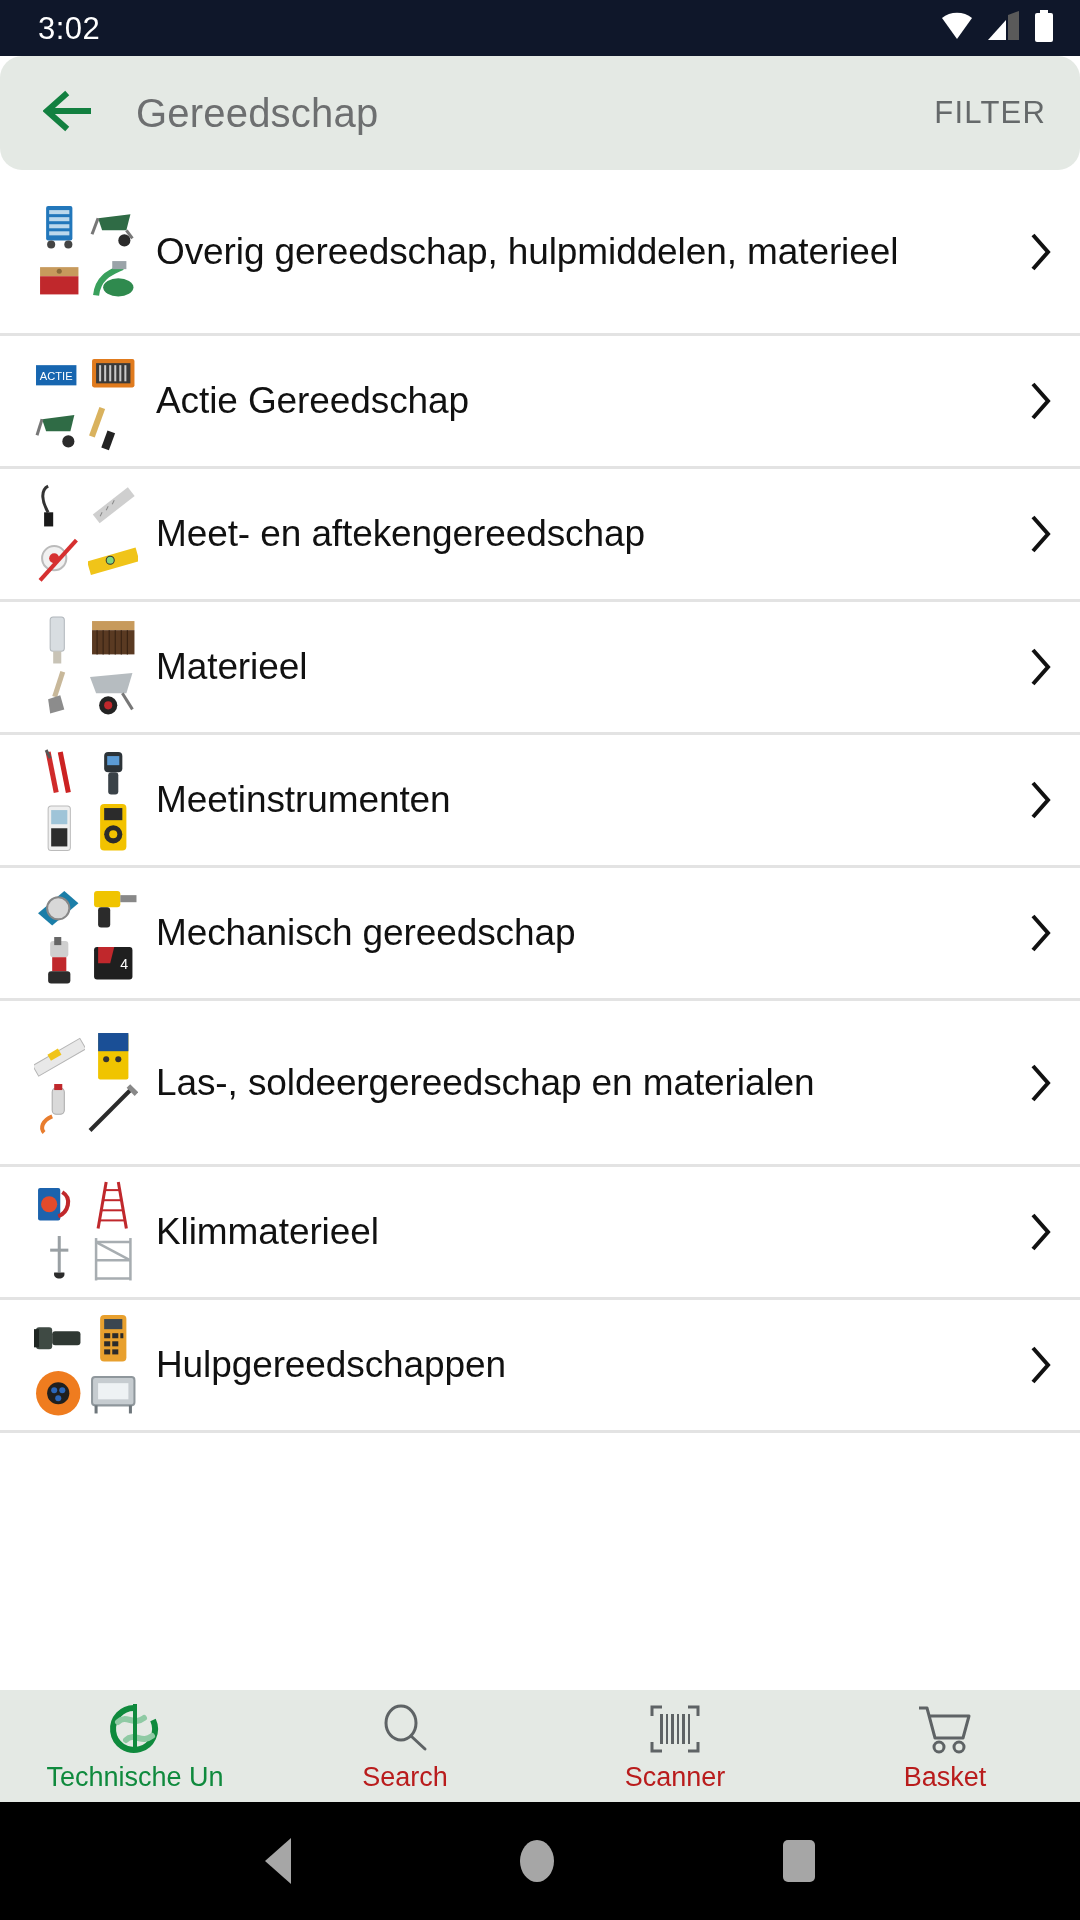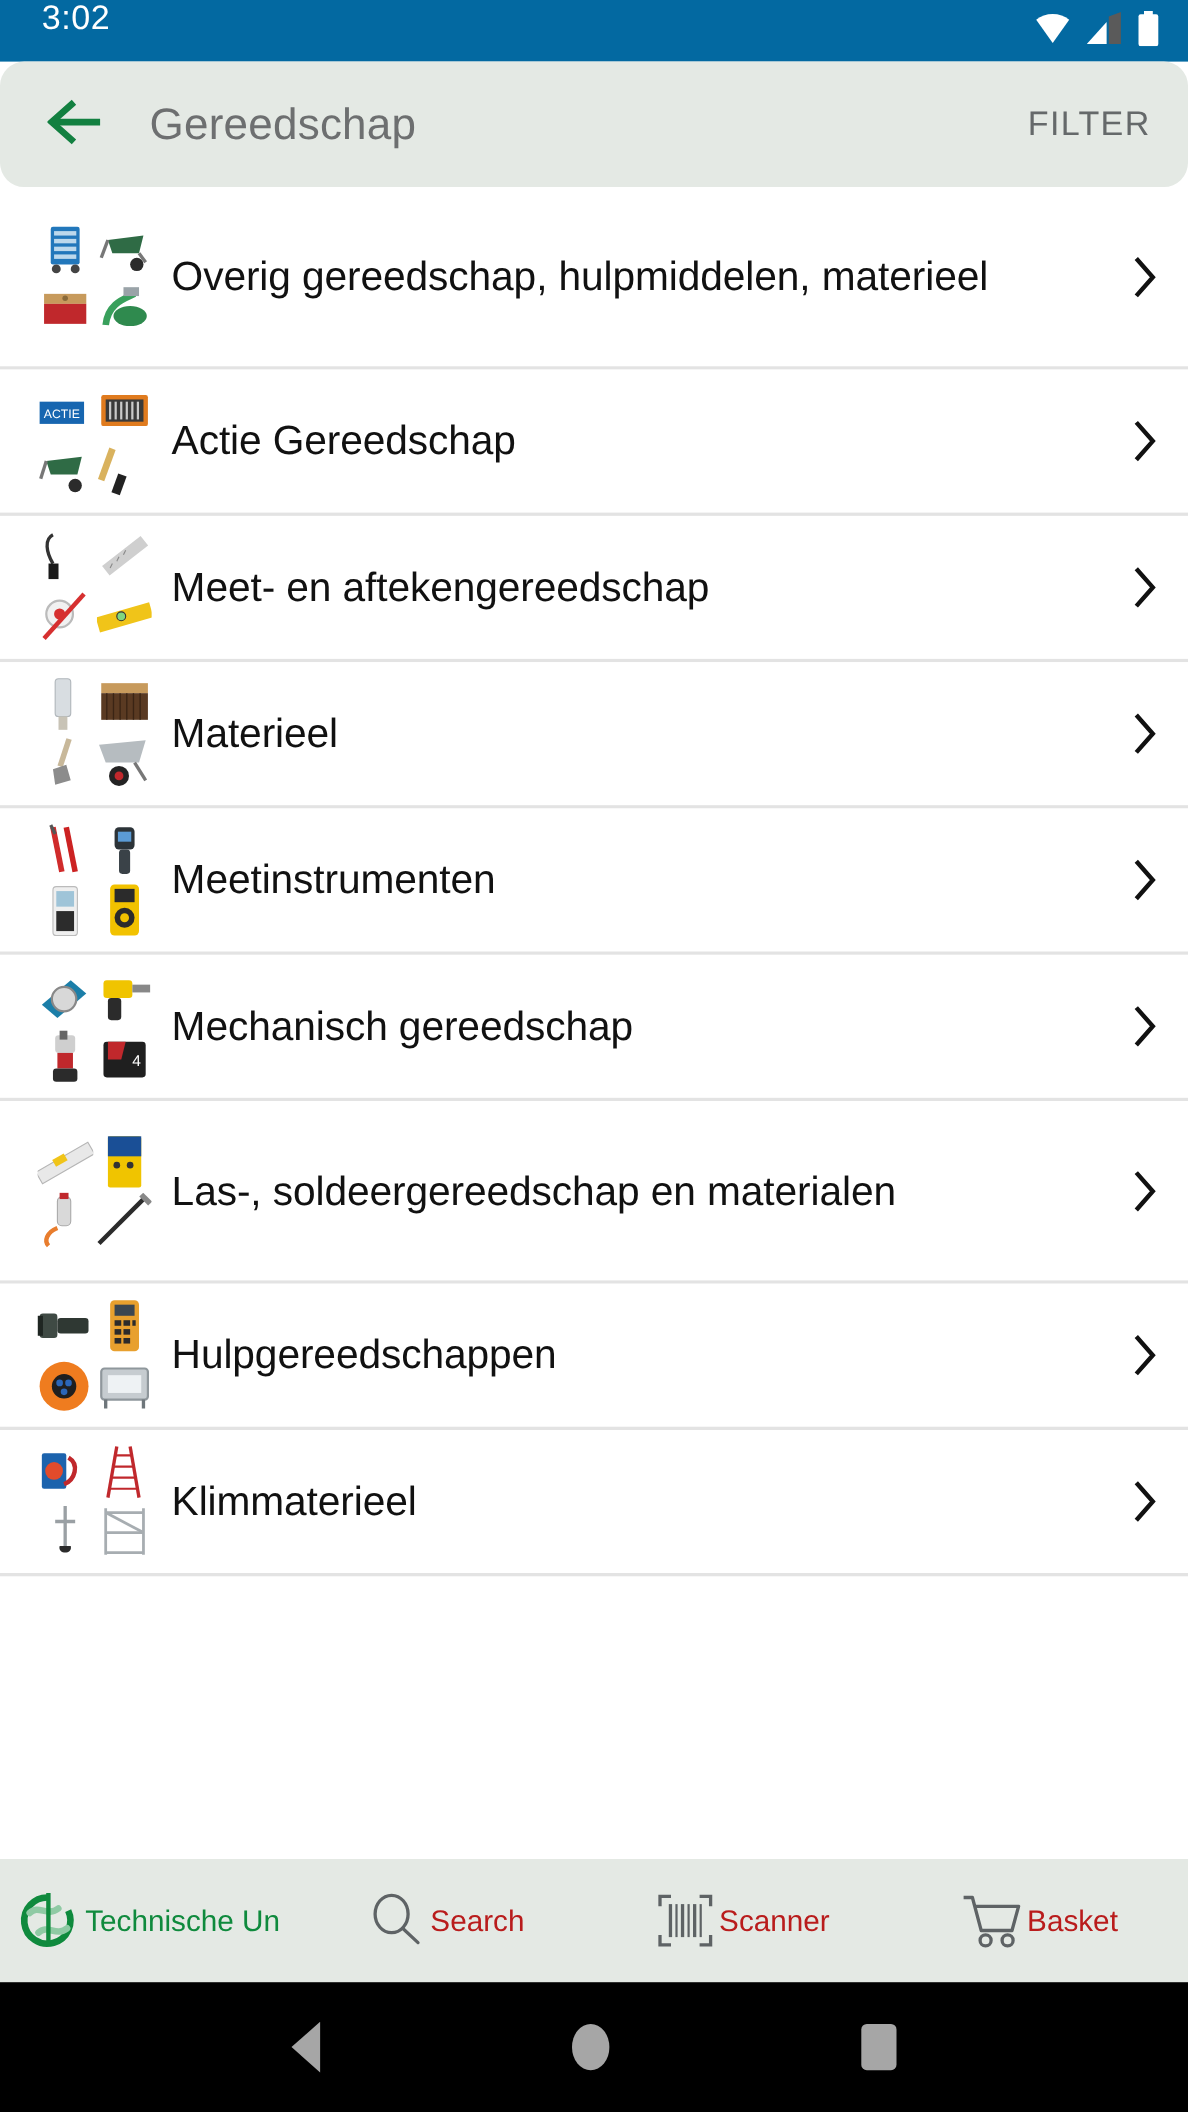--- a/index.html
+++ b/index.html
@@ -6,22 +6,22 @@
   html, body {
     width: 1080px; height: 1920px;
     background: #ffffff;
     font-family: "Liberation Sans", sans-serif;
     overflow: hidden;
   }
   .phone { position: relative; width: 1080px; height: 1920px; background:#fff; display:flex; flex-direction:column; }
 
   
   .statusbar {
-    height: 56px; background:#0369a1; color:#fff;
-    display:flex; justify-content:space-between;
+    height: 56px; background:#0f172a; color:#fff;
+    display:flex; align-items:center; justify-content:space-between;
     padding: 0 26px 0 38px; flex: 0 0 56px;
   }
   .clock { font-size: 31px; letter-spacing: .5px; font-weight: 400; line-height:1; }
   .sysicons { display:flex; align-items:center; gap: 14px; }
 
   
   .appbar {
     flex: 0 0 114px; background:#e4e9e4;
     display:flex; align-items:center; padding: 0 26px 0 34px; border-radius: 22px;
   }
@@ -54,21 +54,21 @@
     letter-spacing: -.1px; padding-right: 26px;
   }
   .chev { flex: 0 0 38px; width:38px; display:flex; align-items:center; justify-content:center; }
 
   
   .bottomnav {
     flex: 0 0 112px; background:#e4e9e4;
     display:flex; align-items:stretch;
   }
   .navitem {
-    flex: 1 1 20%; display:flex; flex-direction:row;
+    flex: 1 1 20%; display:flex; flex-direction:column;
     align-items:center; justify-content:center; gap: 4px; position:relative;
   }
   .navicon { height: 58px; display:flex; align-items:center; justify-content:center; }
   .navlabel { font-size: 27px; color:#b91c1c; white-space:nowrap; }
   .navitem.active .navlabel { color:#0f8a3d; }
   .navitem.active .navlabel { overflow:hidden; max-width: 206px; text-overflow: clip; }
 
   
   .sysnav {
     flex: 0 0 118px; background:#000;
@@ -398,20 +398,69 @@
             </svg>
         </div>
         <div class="cell">
           <svg width="100%" height="100%" viewBox="0 0 50 50">
               <path d="M2 46 L44 4" stroke="#2b2b2b" stroke-width="4"></path>
               <path d="M40 2 L48 10" stroke="#888" stroke-width="5"></path>
             </svg>
         </div>
       </div>
       <div class="row-label">Las-, soldeergereedschap en materialen</div>
+      <div class="chev">
+        <svg width="26" height="44" viewBox="0 0 26 44">
+            <path d="M5 5 L20 22 L5 39" fill="none" stroke="#111" stroke-width="4"></path>
+          </svg>
+      </div>
+    </div>
+
+    <div class="row">
+      <div class="thumb">
+        <div class="cell">
+          <svg width="100%" height="100%" viewBox="0 0 50 50">
+              <rect x="4" y="8" width="22" height="32" rx="2" fill="#1c63ad"></rect>
+              <circle cx="15" cy="24" r="8" fill="#e24b2b"></circle>
+              <path d="M28 12 C38 18 34 32 24 36" stroke="#c0282c" stroke-width="4" fill="none"></path>
+            </svg>
+        </div>
+        <div class="cell">
+          <svg width="100%" height="100%" viewBox="0 0 50 50">
+              <path d="M18 2 L10 48" stroke="#c0282c" stroke-width="3"></path>
+              <path d="M30 2 L38 48" stroke="#c0282c" stroke-width="3"></path>
+              <g stroke="#c0282c" stroke-width="2">
+                <path d="M17 10 L31 10"></path>
+                <path d="M15 20 L33 20"></path>
+                <path d="M13 30 L35 30"></path>
+                <path d="M11 40 L37 40"></path>
+              </g>
+            </svg>
+        </div>
+        <div class="cell">
+          <svg width="100%" height="100%" viewBox="0 0 50 50">
+              <path d="M25 2 L25 38" stroke="#9aa0a4" stroke-width="3"></path>
+              <path d="M16 16 L34 16" stroke="#9aa0a4" stroke-width="3"></path>
+              <path d="M20 38 C18 46 32 46 30 38 Z" fill="#2b2b2b"></path>
+            </svg>
+        </div>
+        <div class="cell">
+          <svg width="100%" height="100%" viewBox="0 0 50 50">
+              <g stroke="#a7adb1" stroke-width="2.5" fill="none">
+                <path d="M8 4 L8 46"></path>
+                <path d="M42 4 L42 46"></path>
+                <path d="M8 8 L42 8"></path>
+                <path d="M8 26 L42 26"></path>
+                <path d="M8 44 L42 44"></path>
+                <path d="M8 8 L42 26"></path>
+              </g>
+            </svg>
+        </div>
+      </div>
+      <div class="row-label">Klimmaterieel</div>
       <div class="chev">
         <svg width="26" height="44" viewBox="0 0 26 44">
             <path d="M5 5 L20 22 L5 39" fill="none" stroke="#111" stroke-width="4"></path>
           </svg>
       </div>
     </div>
 
     <div class="row">
       <div class="thumb">
         <div class="cell">
@@ -448,69 +497,20 @@
         <div class="cell">
           <svg width="100%" height="100%" viewBox="0 0 50 50">
               <rect x="4" y="10" width="42" height="28" rx="3" fill="#c6ccd0" stroke="#8f979c" stroke-width="2"></rect>
               <rect x="10" y="16" width="30" height="16" fill="#eef2f4"></rect>
               <path d="M8 38 L8 46" stroke="#6e767b" stroke-width="3"></path>
               <path d="M42 38 L42 46" stroke="#6e767b" stroke-width="3"></path>
             </svg>
         </div>
       </div>
       <div class="row-label">Hulpgereedschappen</div>
-      <div class="chev">
-        <svg width="26" height="44" viewBox="0 0 26 44">
-            <path d="M5 5 L20 22 L5 39" fill="none" stroke="#111" stroke-width="4"></path>
-          </svg>
-      </div>
-    </div>
-
-    <div class="row">
-      <div class="thumb">
-        <div class="cell">
-          <svg width="100%" height="100%" viewBox="0 0 50 50">
-              <rect x="4" y="8" width="22" height="32" rx="2" fill="#1c63ad"></rect>
-              <circle cx="15" cy="24" r="8" fill="#e24b2b"></circle>
-              <path d="M28 12 C38 18 34 32 24 36" stroke="#c0282c" stroke-width="4" fill="none"></path>
-            </svg>
-        </div>
-        <div class="cell">
-          <svg width="100%" height="100%" viewBox="0 0 50 50">
-              <path d="M18 2 L10 48" stroke="#c0282c" stroke-width="3"></path>
-              <path d="M30 2 L38 48" stroke="#c0282c" stroke-width="3"></path>
-              <g stroke="#c0282c" stroke-width="2">
-                <path d="M17 10 L31 10"></path>
-                <path d="M15 20 L33 20"></path>
-                <path d="M13 30 L35 30"></path>
-                <path d="M11 40 L37 40"></path>
-              </g>
-            </svg>
-        </div>
-        <div class="cell">
-          <svg width="100%" height="100%" viewBox="0 0 50 50">
-              <path d="M25 2 L25 38" stroke="#9aa0a4" stroke-width="3"></path>
-              <path d="M16 16 L34 16" stroke="#9aa0a4" stroke-width="3"></path>
-              <path d="M20 38 C18 46 32 46 30 38 Z" fill="#2b2b2b"></path>
-            </svg>
-        </div>
-        <div class="cell">
-          <svg width="100%" height="100%" viewBox="0 0 50 50">
-              <g stroke="#a7adb1" stroke-width="2.5" fill="none">
-                <path d="M8 4 L8 46"></path>
-                <path d="M42 4 L42 46"></path>
-                <path d="M8 8 L42 8"></path>
-                <path d="M8 26 L42 26"></path>
-                <path d="M8 44 L42 44"></path>
-                <path d="M8 8 L42 26"></path>
-              </g>
-            </svg>
-        </div>
-      </div>
-      <div class="row-label">Klimmaterieel</div>
       <div class="chev">
         <svg width="26" height="44" viewBox="0 0 26 44">
             <path d="M5 5 L20 22 L5 39" fill="none" stroke="#111" stroke-width="4"></path>
           </svg>
       </div>
     </div>
 
   </div>
 
   <div class="bottomnav">

